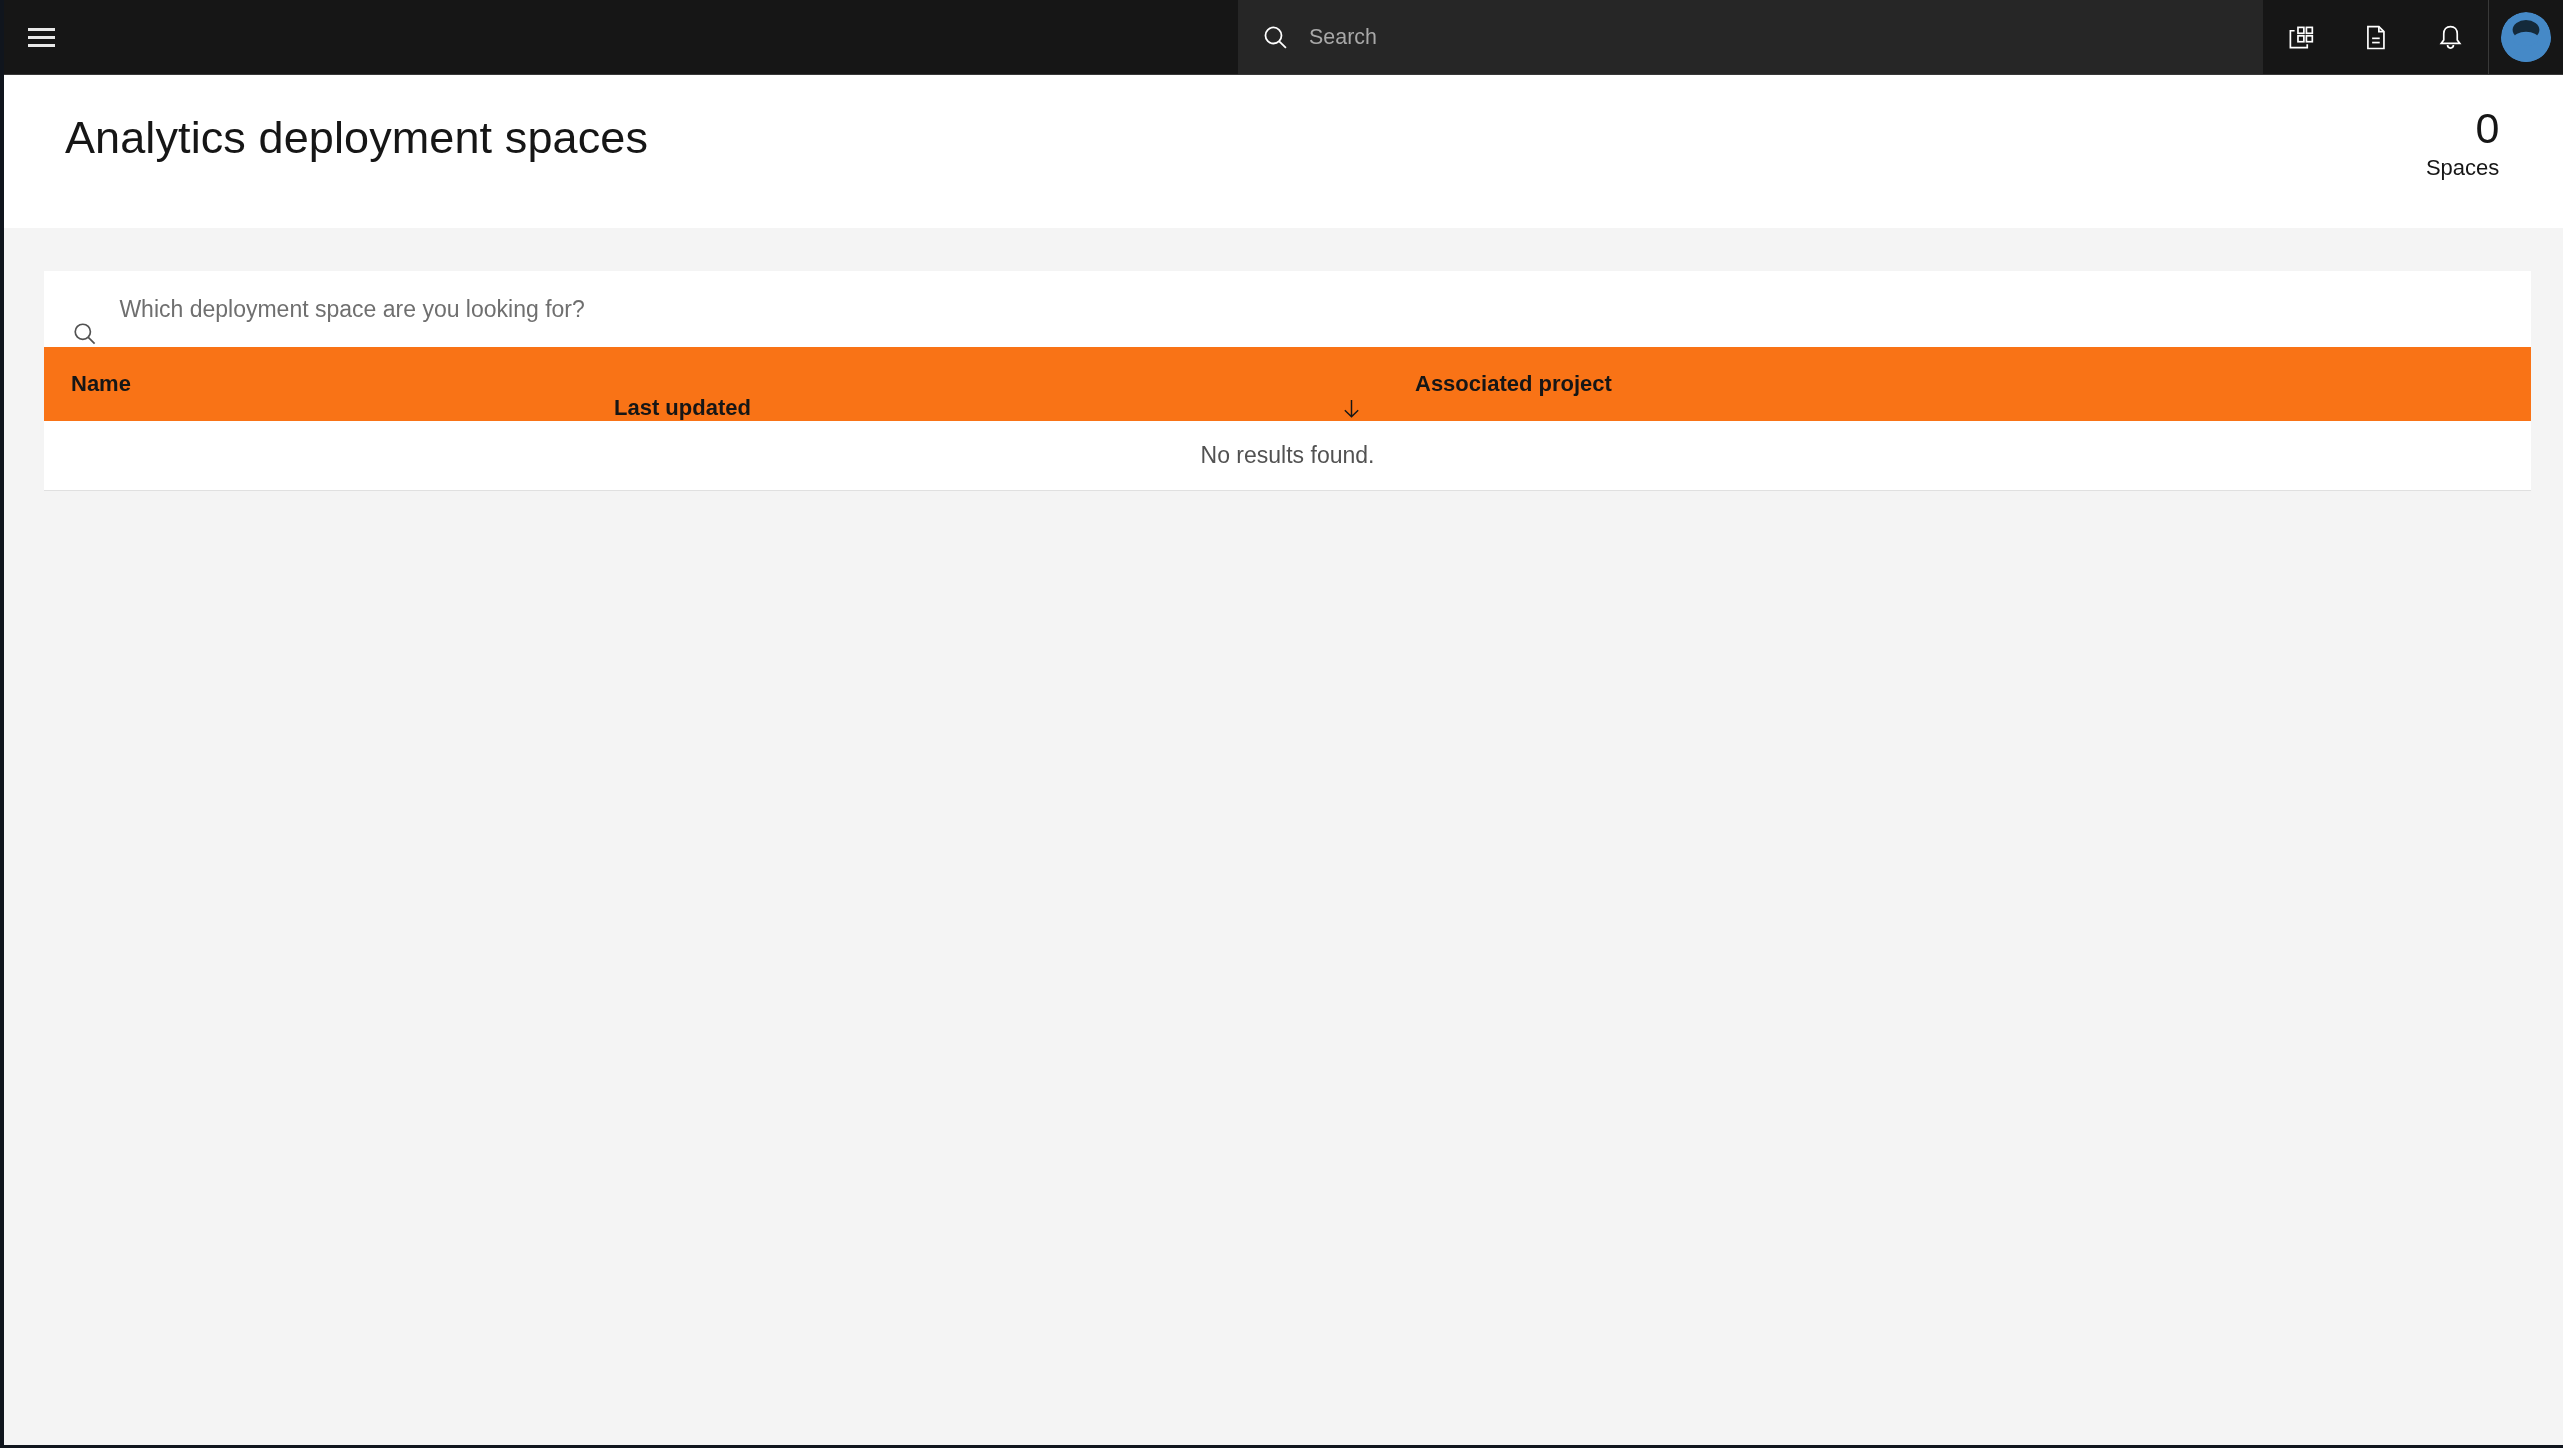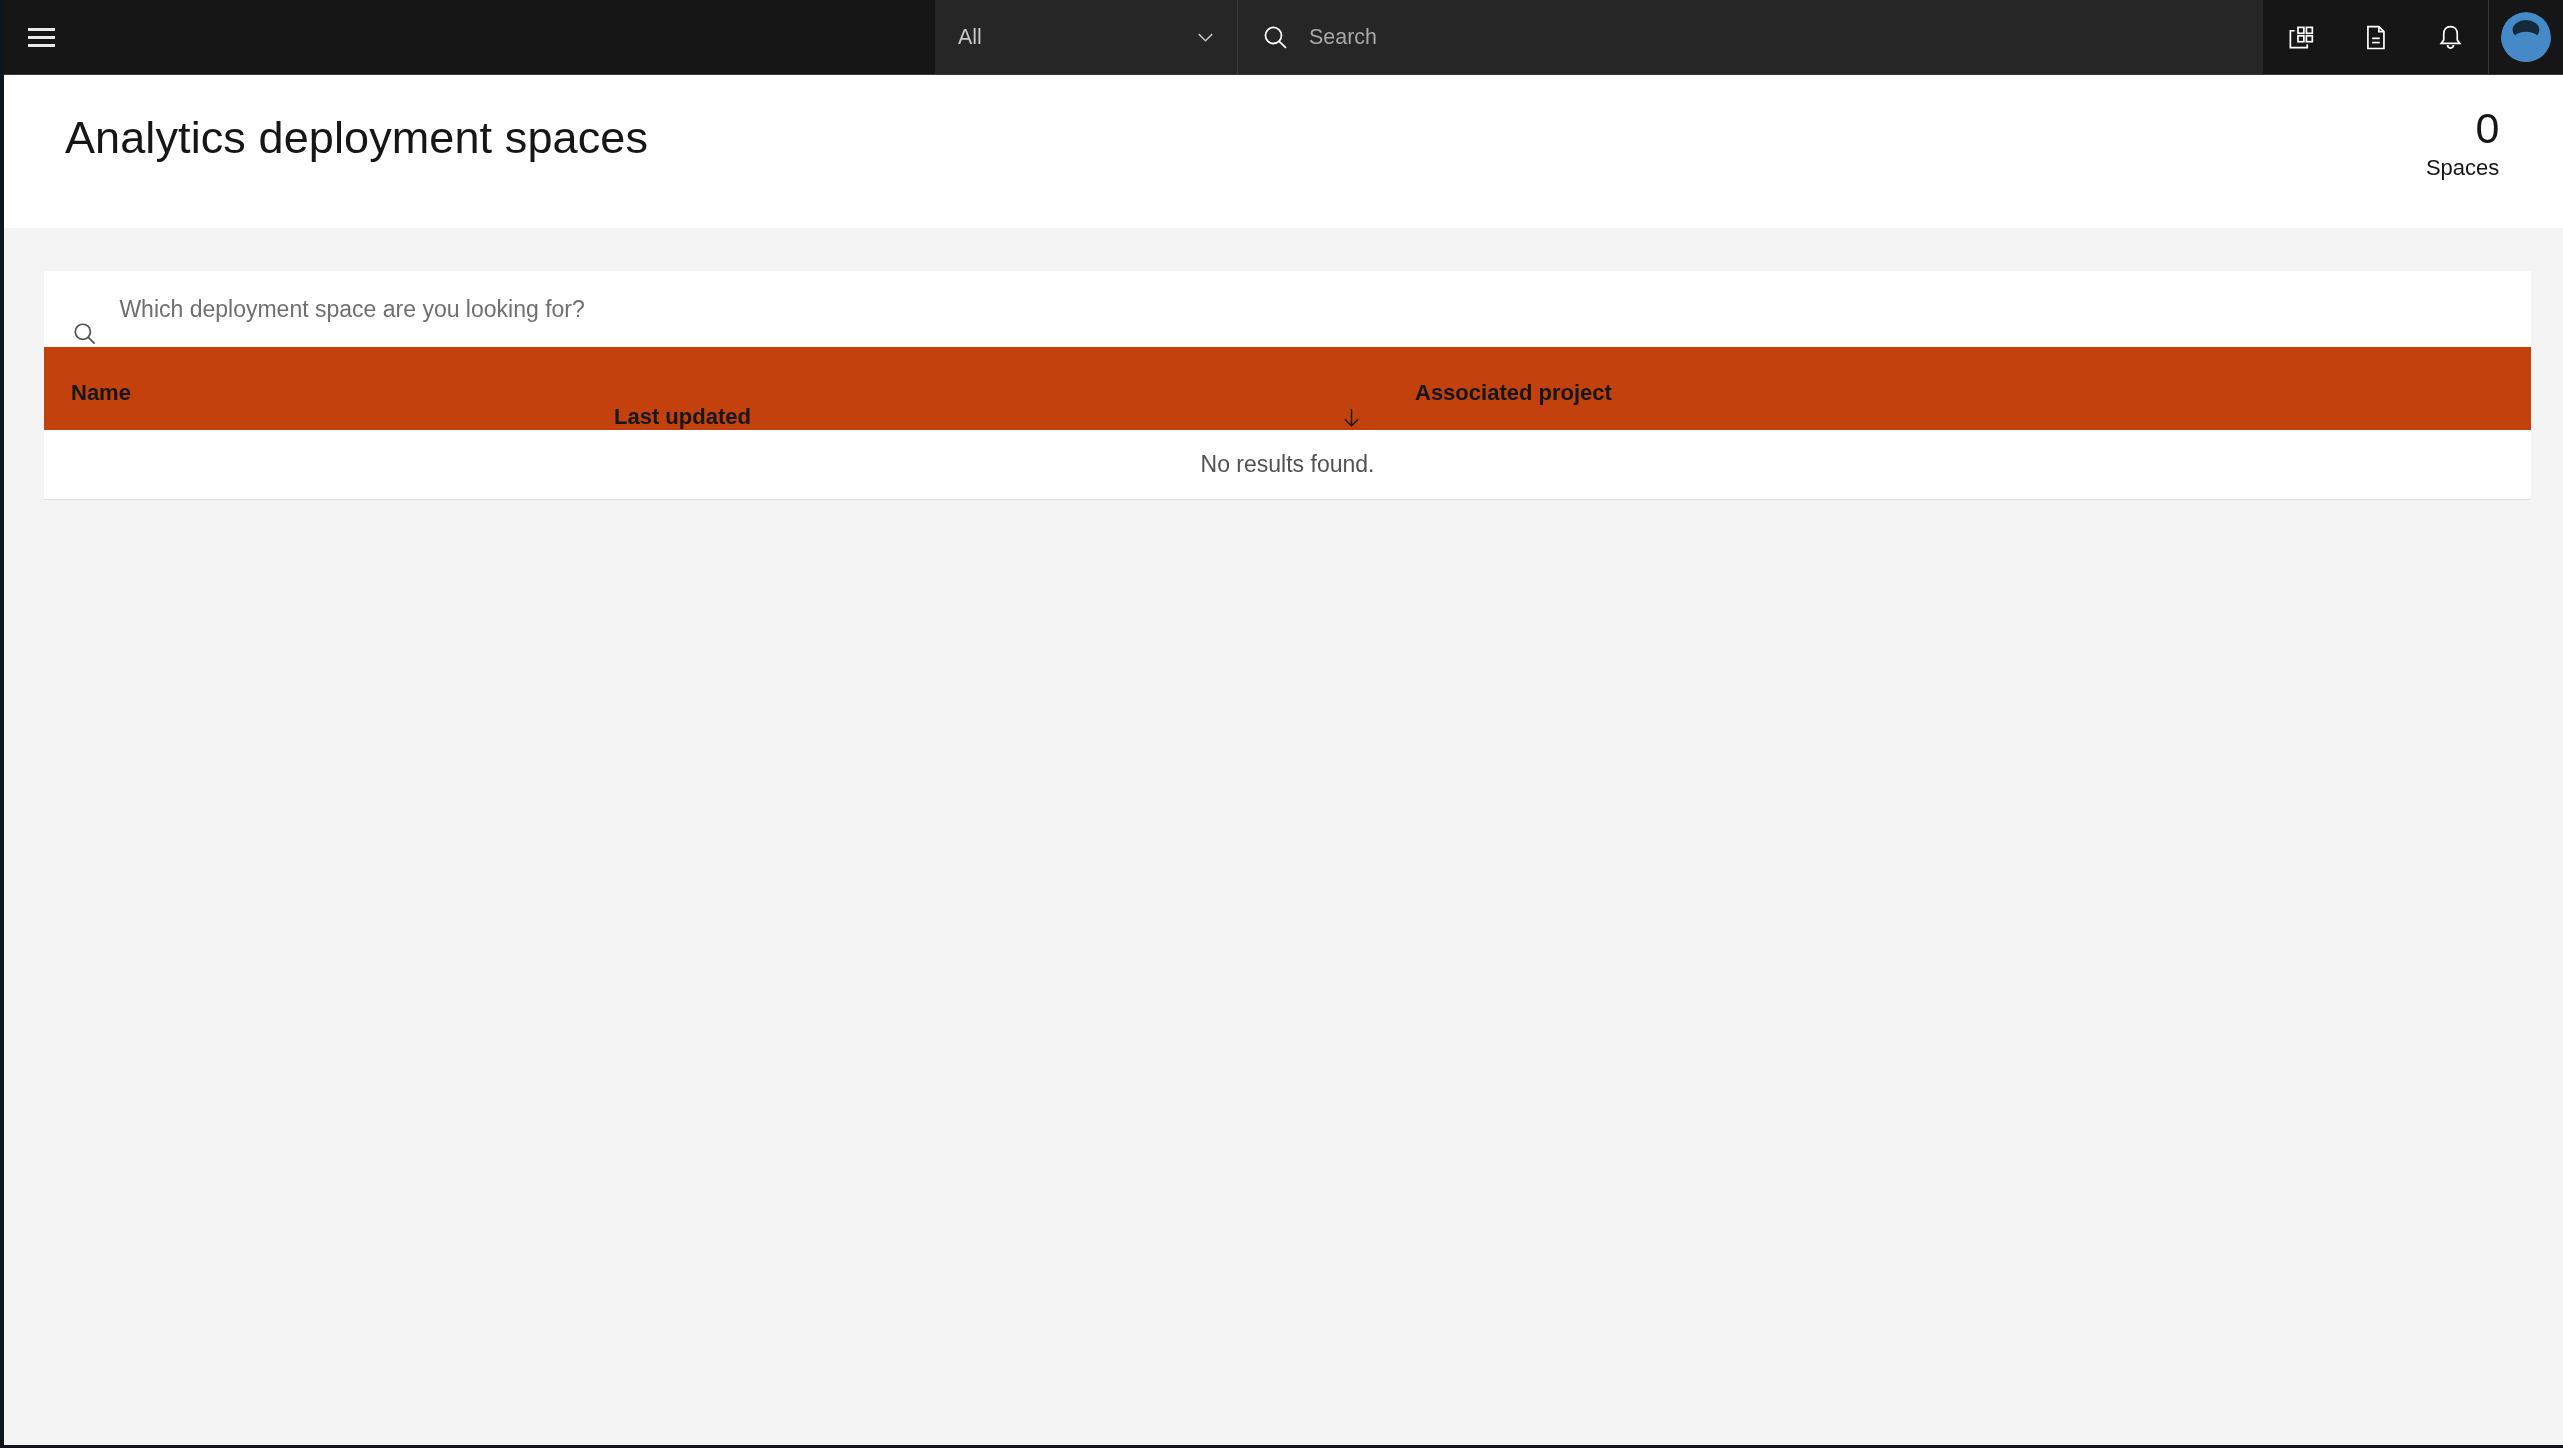--- a/index.html
+++ b/index.html
@@ -251,27 +251,27 @@
     margin-left: 18px;
   }
 
   
   table.spaces-table {
     width: 100%;
     border-collapse: collapse;
     table-layout: fixed;
   }
   table.spaces-table thead th {
-    background: #c2410c;
+    background: #f97316;
     height: 61px;
     font-size: 22px;
     font-weight: bold;
     color: #161616;
     text-align: left;
-    padding: 9px 0 0 27px;
+    padding: 0 0 0 27px;
     vertical-align: middle;
     white-space: nowrap;
   }
   th.col-name { width: 543px; }
   th.col-updated { width: 801px; position: relative; }
   th.col-project { width: auto; }
 
   th.col-updated .th-inner {
     display: flex;
     align-items: center;
@@ -303,26 +303,20 @@
       <span class="bars">
           <i></i>
           <i></i>
           <i></i>
         </span>
     </div>
 
 
     <div class="header-spacer"></div>
 
-    <div class="scope-select">
-      <span class="scope-label">All</span>
-      <svg class="chev" viewBox="0 0 32 32">
-        <path d="M16 22 L6 12 l1.4 -1.4 L16 19.2 L24.6 10.6 L26 12 Z" fill="#c6c6c6"></path>
-      </svg>
-    </div>
 
     <div class="header-search">
       <svg class="search-glass" viewBox="0 0 32 32">
         <circle cx="14" cy="14" r="9" fill="none" stroke="#ffffff" stroke-width="2"></circle>
         <line x1="20.5" y1="20.5" x2="28" y2="28" stroke="#ffffff" stroke-width="2"></line>
       </svg>
       <span class="search-text">Search</span>
     </div>
 
     <div class="header-actions">

